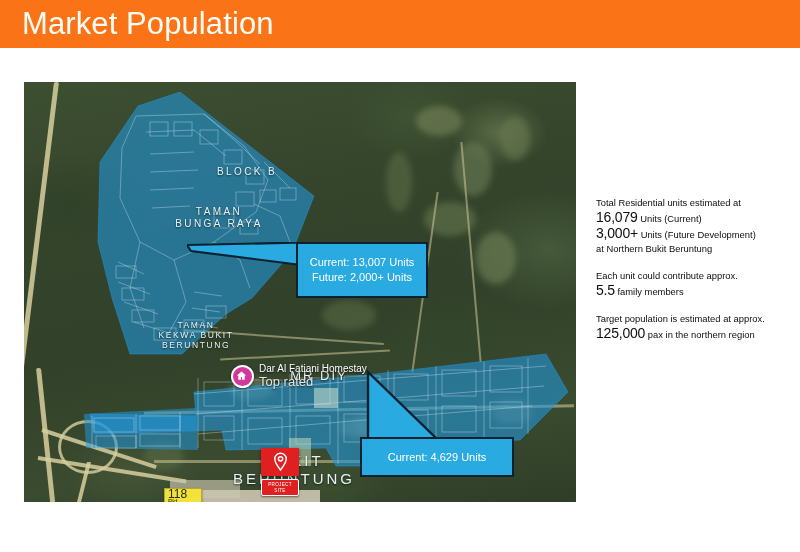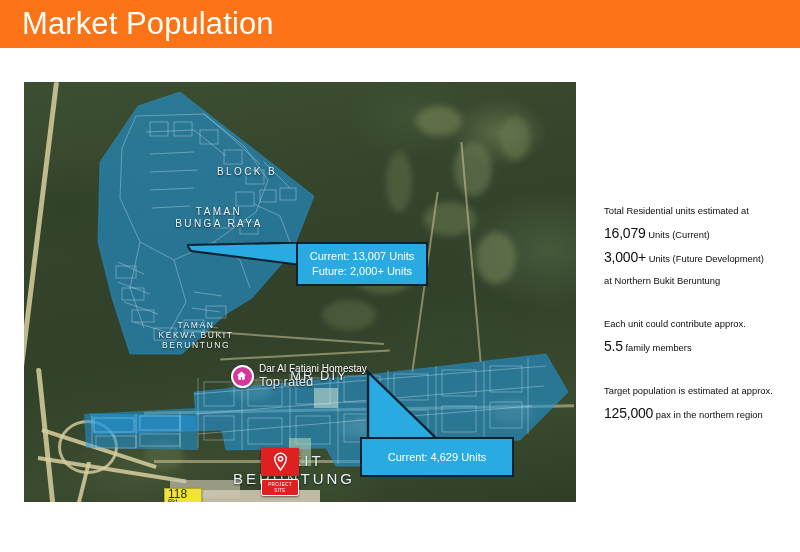--- a/index.html
+++ b/index.html
@@ -171,21 +171,21 @@
     font-size: 11px;
     line-height: 15px;
     box-sizing: border-box;
     display: flex;
     flex-direction: column;
     justify-content: center;
     align-items: center;
   }
   #callout-north {
     left: 296px; top: 242px;
-    width: 132px; height: 44px;
+    width: 132px; height: 56px;
   }
   #callout-south {
     left: 360px; top: 437px;
     width: 154px; height: 40px;
   }
   
   #callout-north-pointer {
     position: absolute;
     left: 187px; top: 242px;
     width: 111px; height: 32px;
@@ -201,21 +201,21 @@
 
   
   #text-panel {
     position: absolute;
     left: 596px; top: 196px;
     width: 196px;
     font-size: 9.4px;
     line-height: 14px;
     color: #0d0d0d;
   }
-  #text-panel p { margin: 8px; }
+  #text-panel p { margin: 0; }
   .para-gap { height: 13px; }
   .big-num {
     font-size: 14px;
     font-weight: 400;
     letter-spacing: -0.2px;
   }
 </style>
 </head>
 <body>
 

